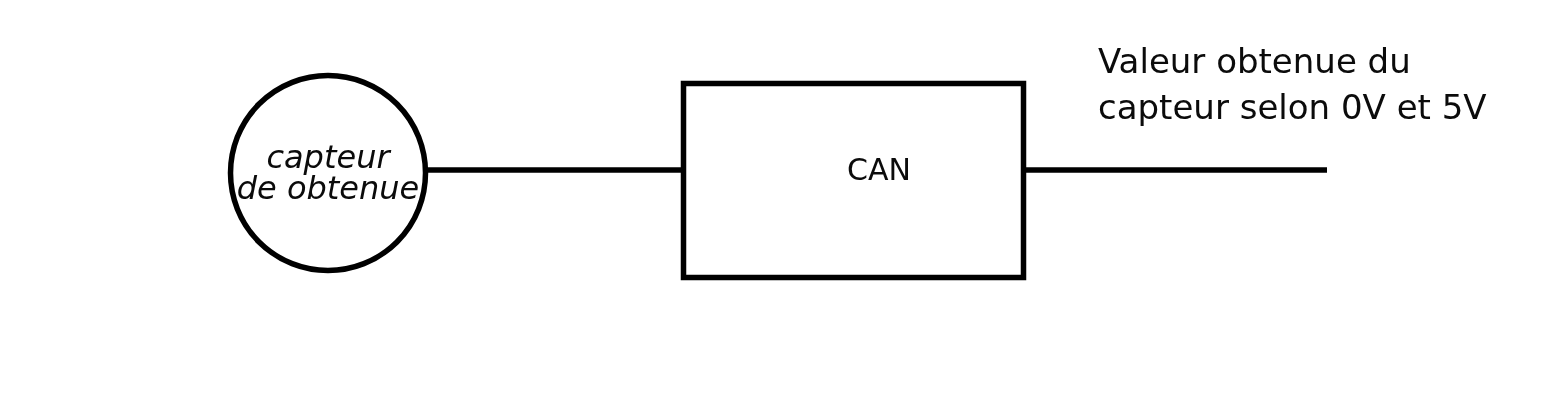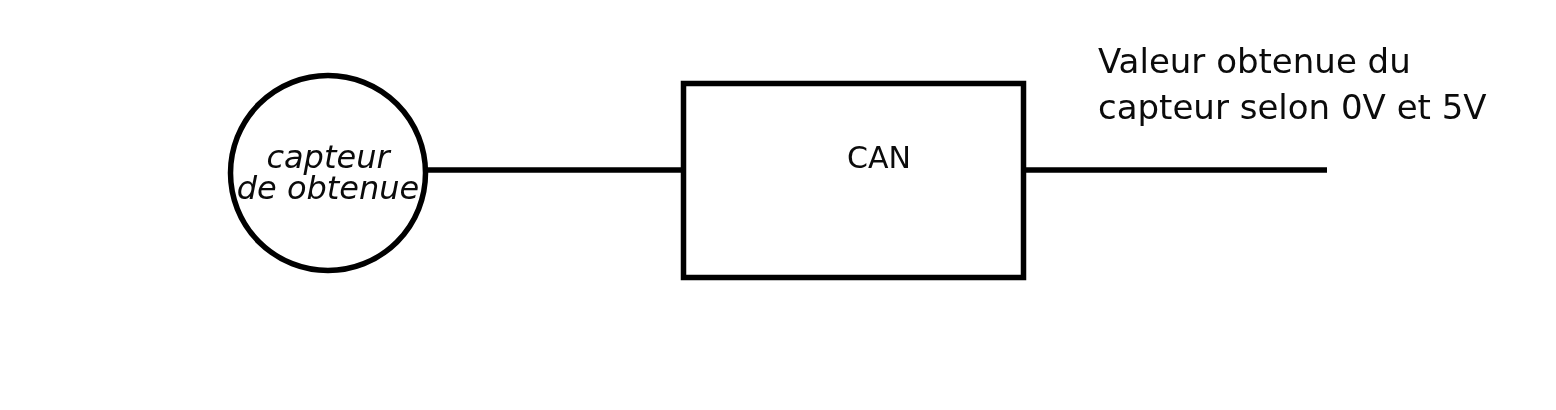--- a/index.html
+++ b/index.html
@@ -46,21 +46,21 @@
     line-height: 31px;
     color: #0b0b0b;
     white-space: nowrap;
     text-align: center;
     font-style: italic;
   }
   
   .node-box {
     position: absolute;
     left: 681px;
-    top: 69px;
+    top: 81px;
     width: 396px;
     height: 199px;
     box-sizing: border-box;
     pointer-events: none;
   }
   .node-box .box-label {
     position: absolute;
     left: 0;
     right: 0;
     top: 72px;

